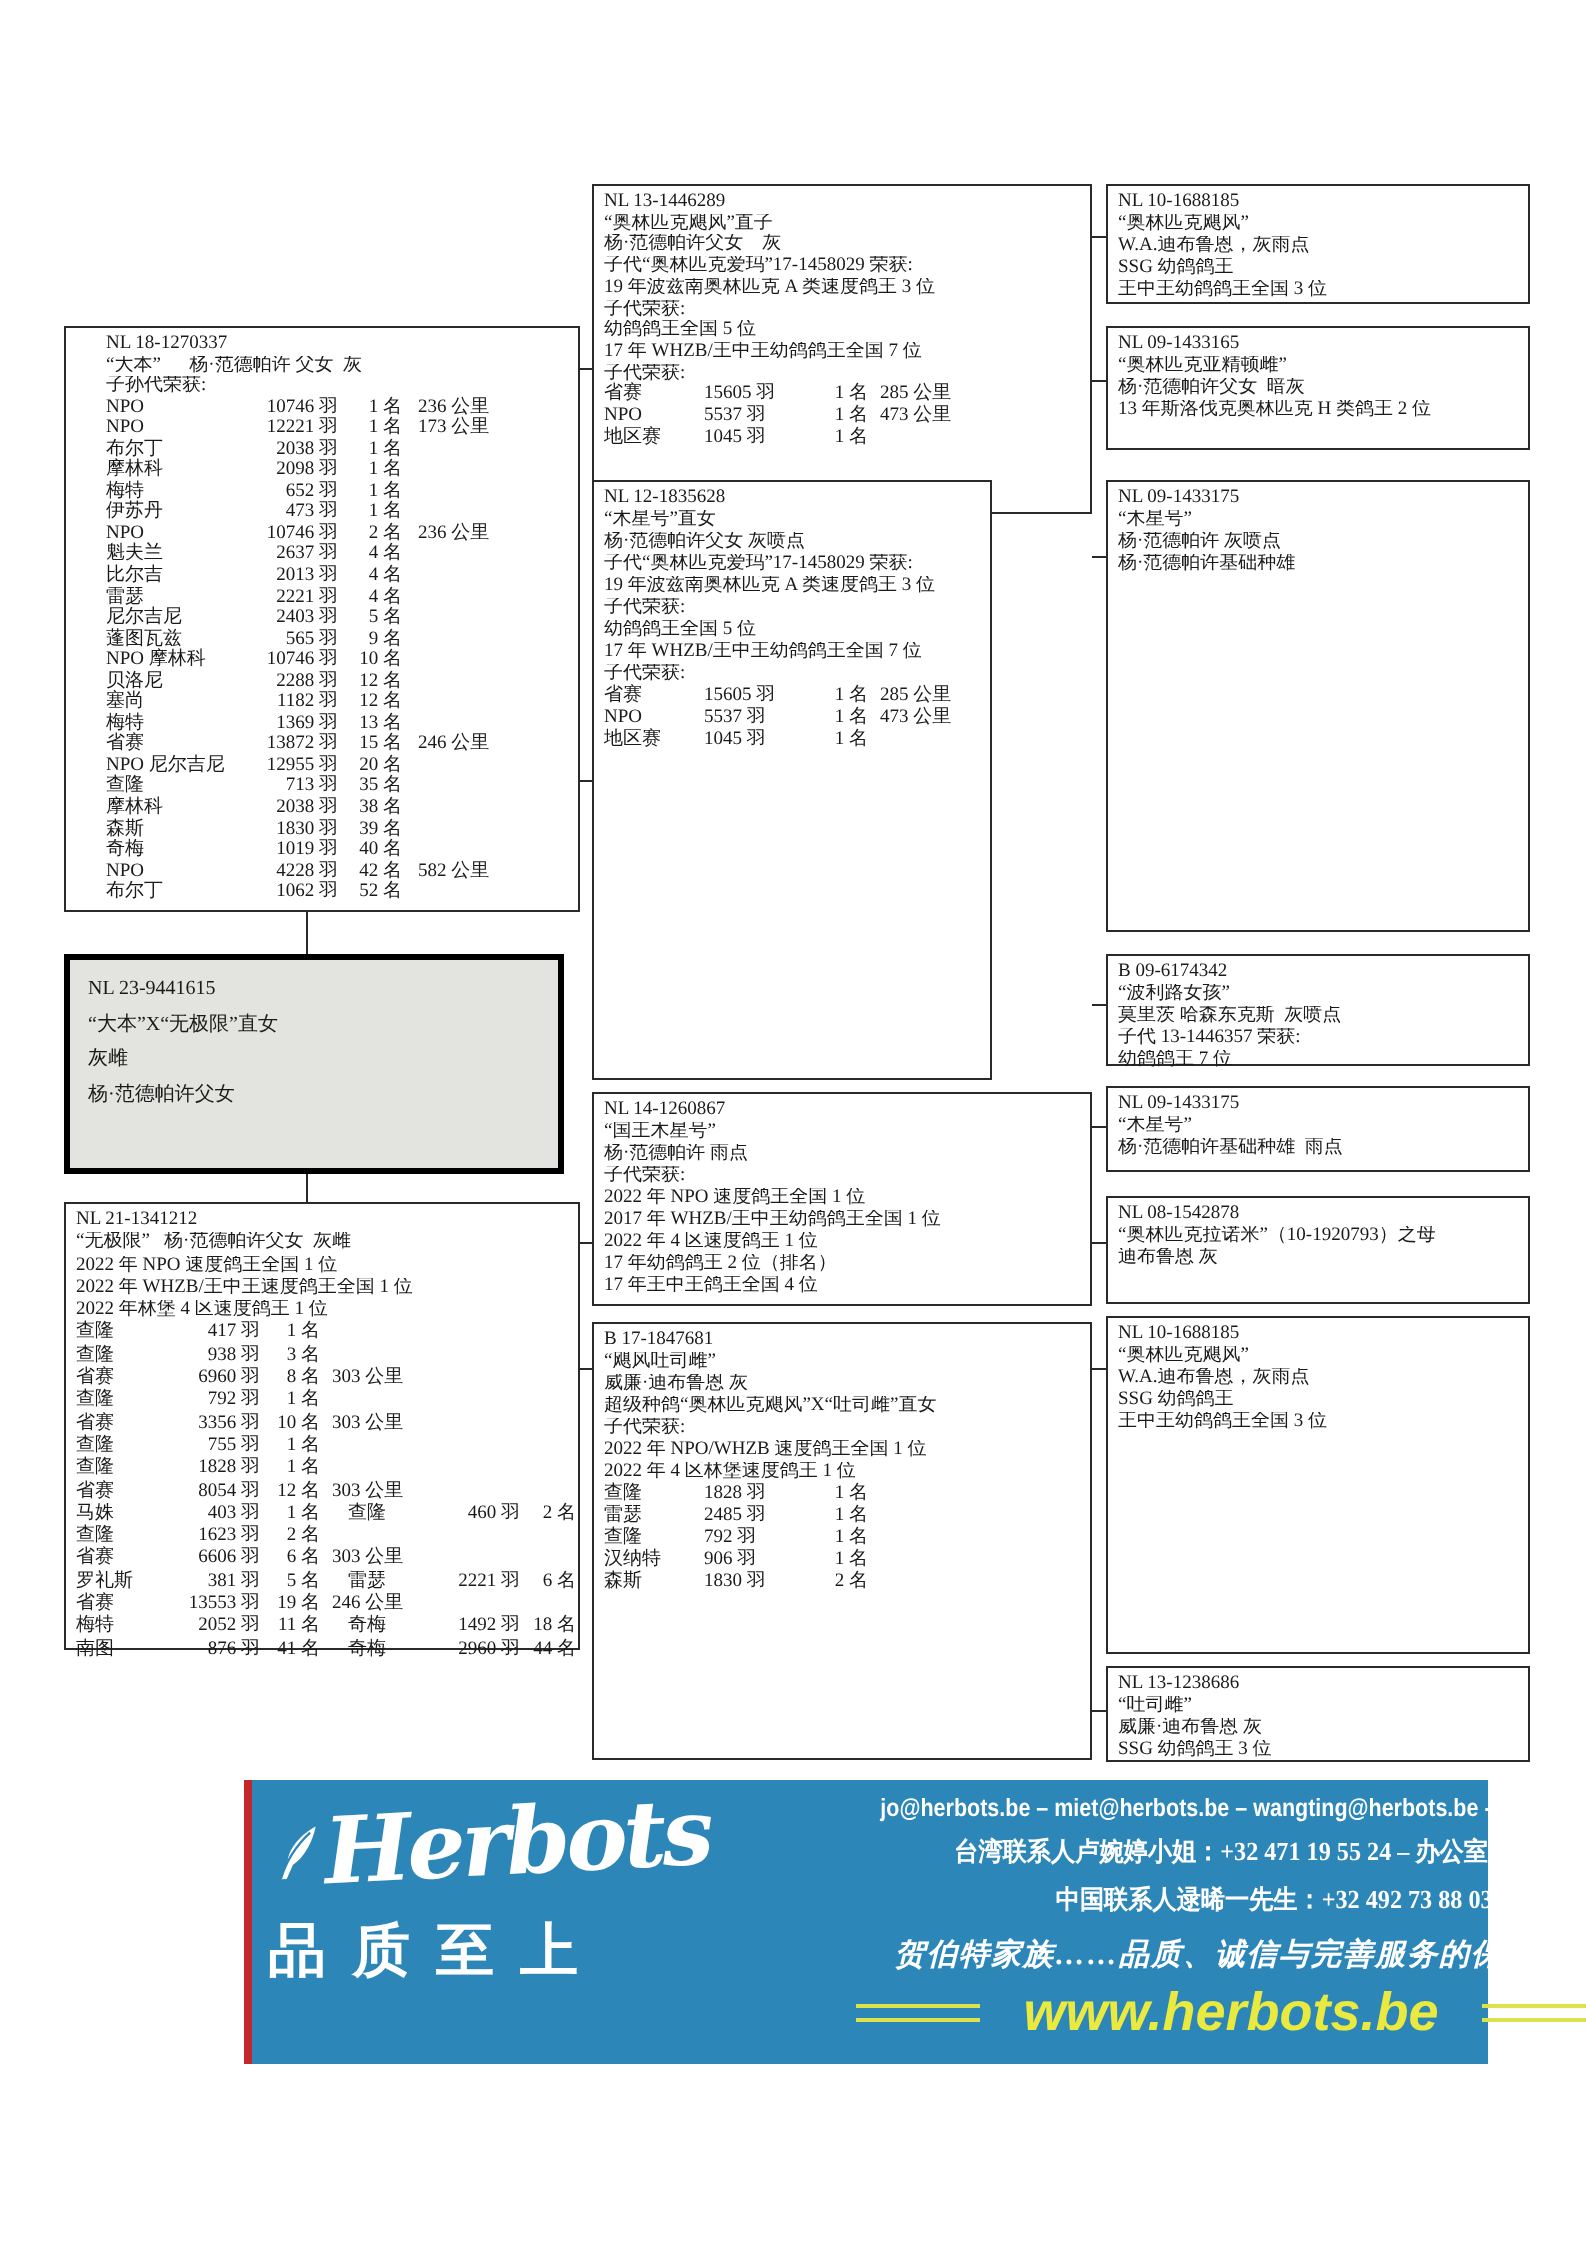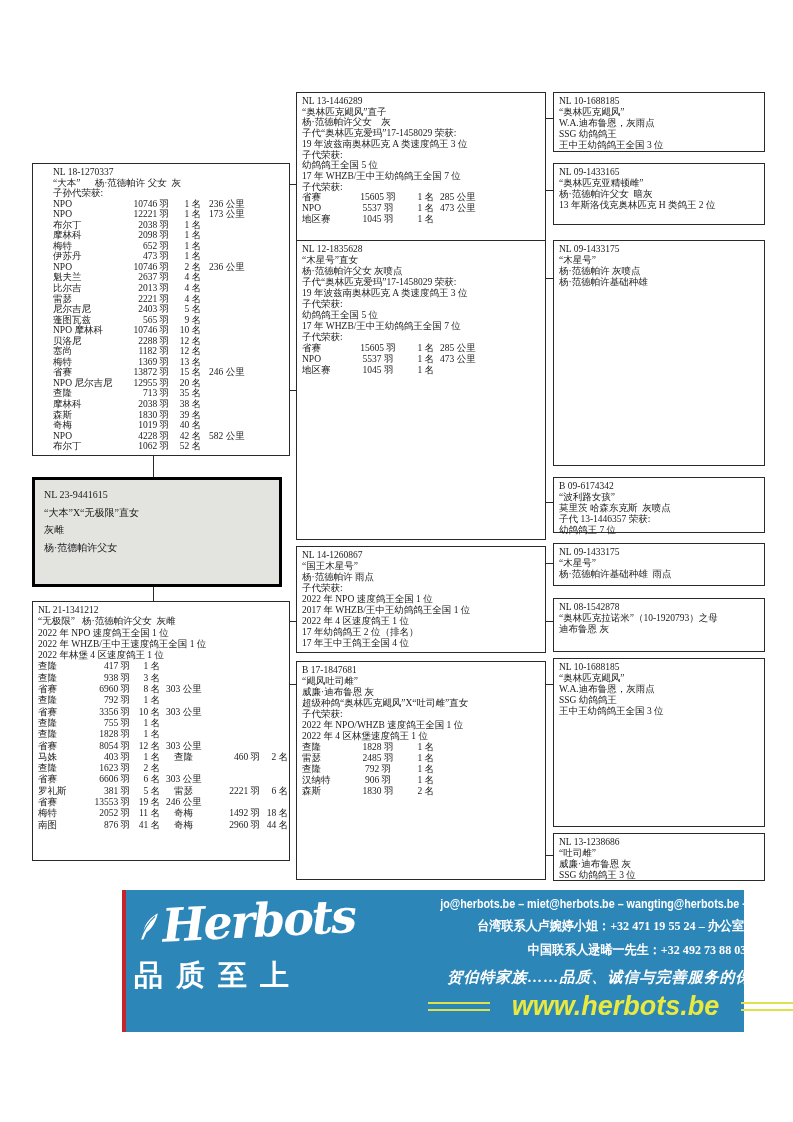--- a/index.html
+++ b/index.html
@@ -18,30 +18,30 @@
   
   .res-b .c0{width:44px;}
   .res-b .c1{width:48px;text-align:right;}
   .res-b .c2{width:30px;text-align:right;}
   .res-b .c3{margin-left:6px;}
   .res-b .c4{width:40px;margin-left:8px;}
   .res-b .c5{width:46px;text-align:right;}
   .res-b .c6{width:28px;text-align:right;}
   
   .res-c .c0{width:50px;}
-  .res-c .c1{width:52px;text-align:center;}
+  .res-c .c1{width:52px;text-align:left;}
   .res-c .c2{width:30px;text-align:right;}
   .res-c .c3{margin-left:6px;}
 
   #box-father{left:32px;top:163px;width:258px;height:293px;line-height:10.55px;padding-left:20px;}
   #box-subject{left:32px;top:477px;width:250px;height:110px;border:3px solid #000;
                background:#e3e3e0;padding:6px 9px;font-size:10px;line-height:17.5px;}
-  #box-mother{left:32px;top:601px;width:258px;height:260px;line-height:11.3px;}
+  #box-mother{left:32px;top:601px;width:258px;height:224px;line-height:11.3px;}
   #box-ff{left:296px;top:92px;width:250px;height:165px;line-height:10.7px;}
-  #box-fm{left:296px;top:240px;width:250px;height:300px;line-height:11px;}
+  #box-fm{left:296px;top:240px;width:200px;height:300px;line-height:11px;}
   #box-mf{left:296px;top:546px;width:250px;height:107px;line-height:11px;}
   #box-mm{left:296px;top:661px;width:250px;height:219px;line-height:11px;}
   #box-fff{left:553px;top:92px;width:212px;height:60px;line-height:11px;}
   #box-ffm{left:553px;top:163px;width:212px;height:62px;line-height:11px;}
   #box-fmf{left:553px;top:240px;width:212px;height:226px;line-height:11px;}
   #box-fmm{left:553px;top:477px;width:212px;height:56px;line-height:11px;}
   #box-mff{left:553px;top:543px;width:212px;height:43px;line-height:11px;}
   #box-mfm{left:553px;top:598px;width:212px;height:54px;line-height:11px;}
   #box-mmf{left:553px;top:658px;width:212px;height:169px;line-height:11px;}
   #box-mmm{left:553px;top:833px;width:212px;height:48px;line-height:11px;}

